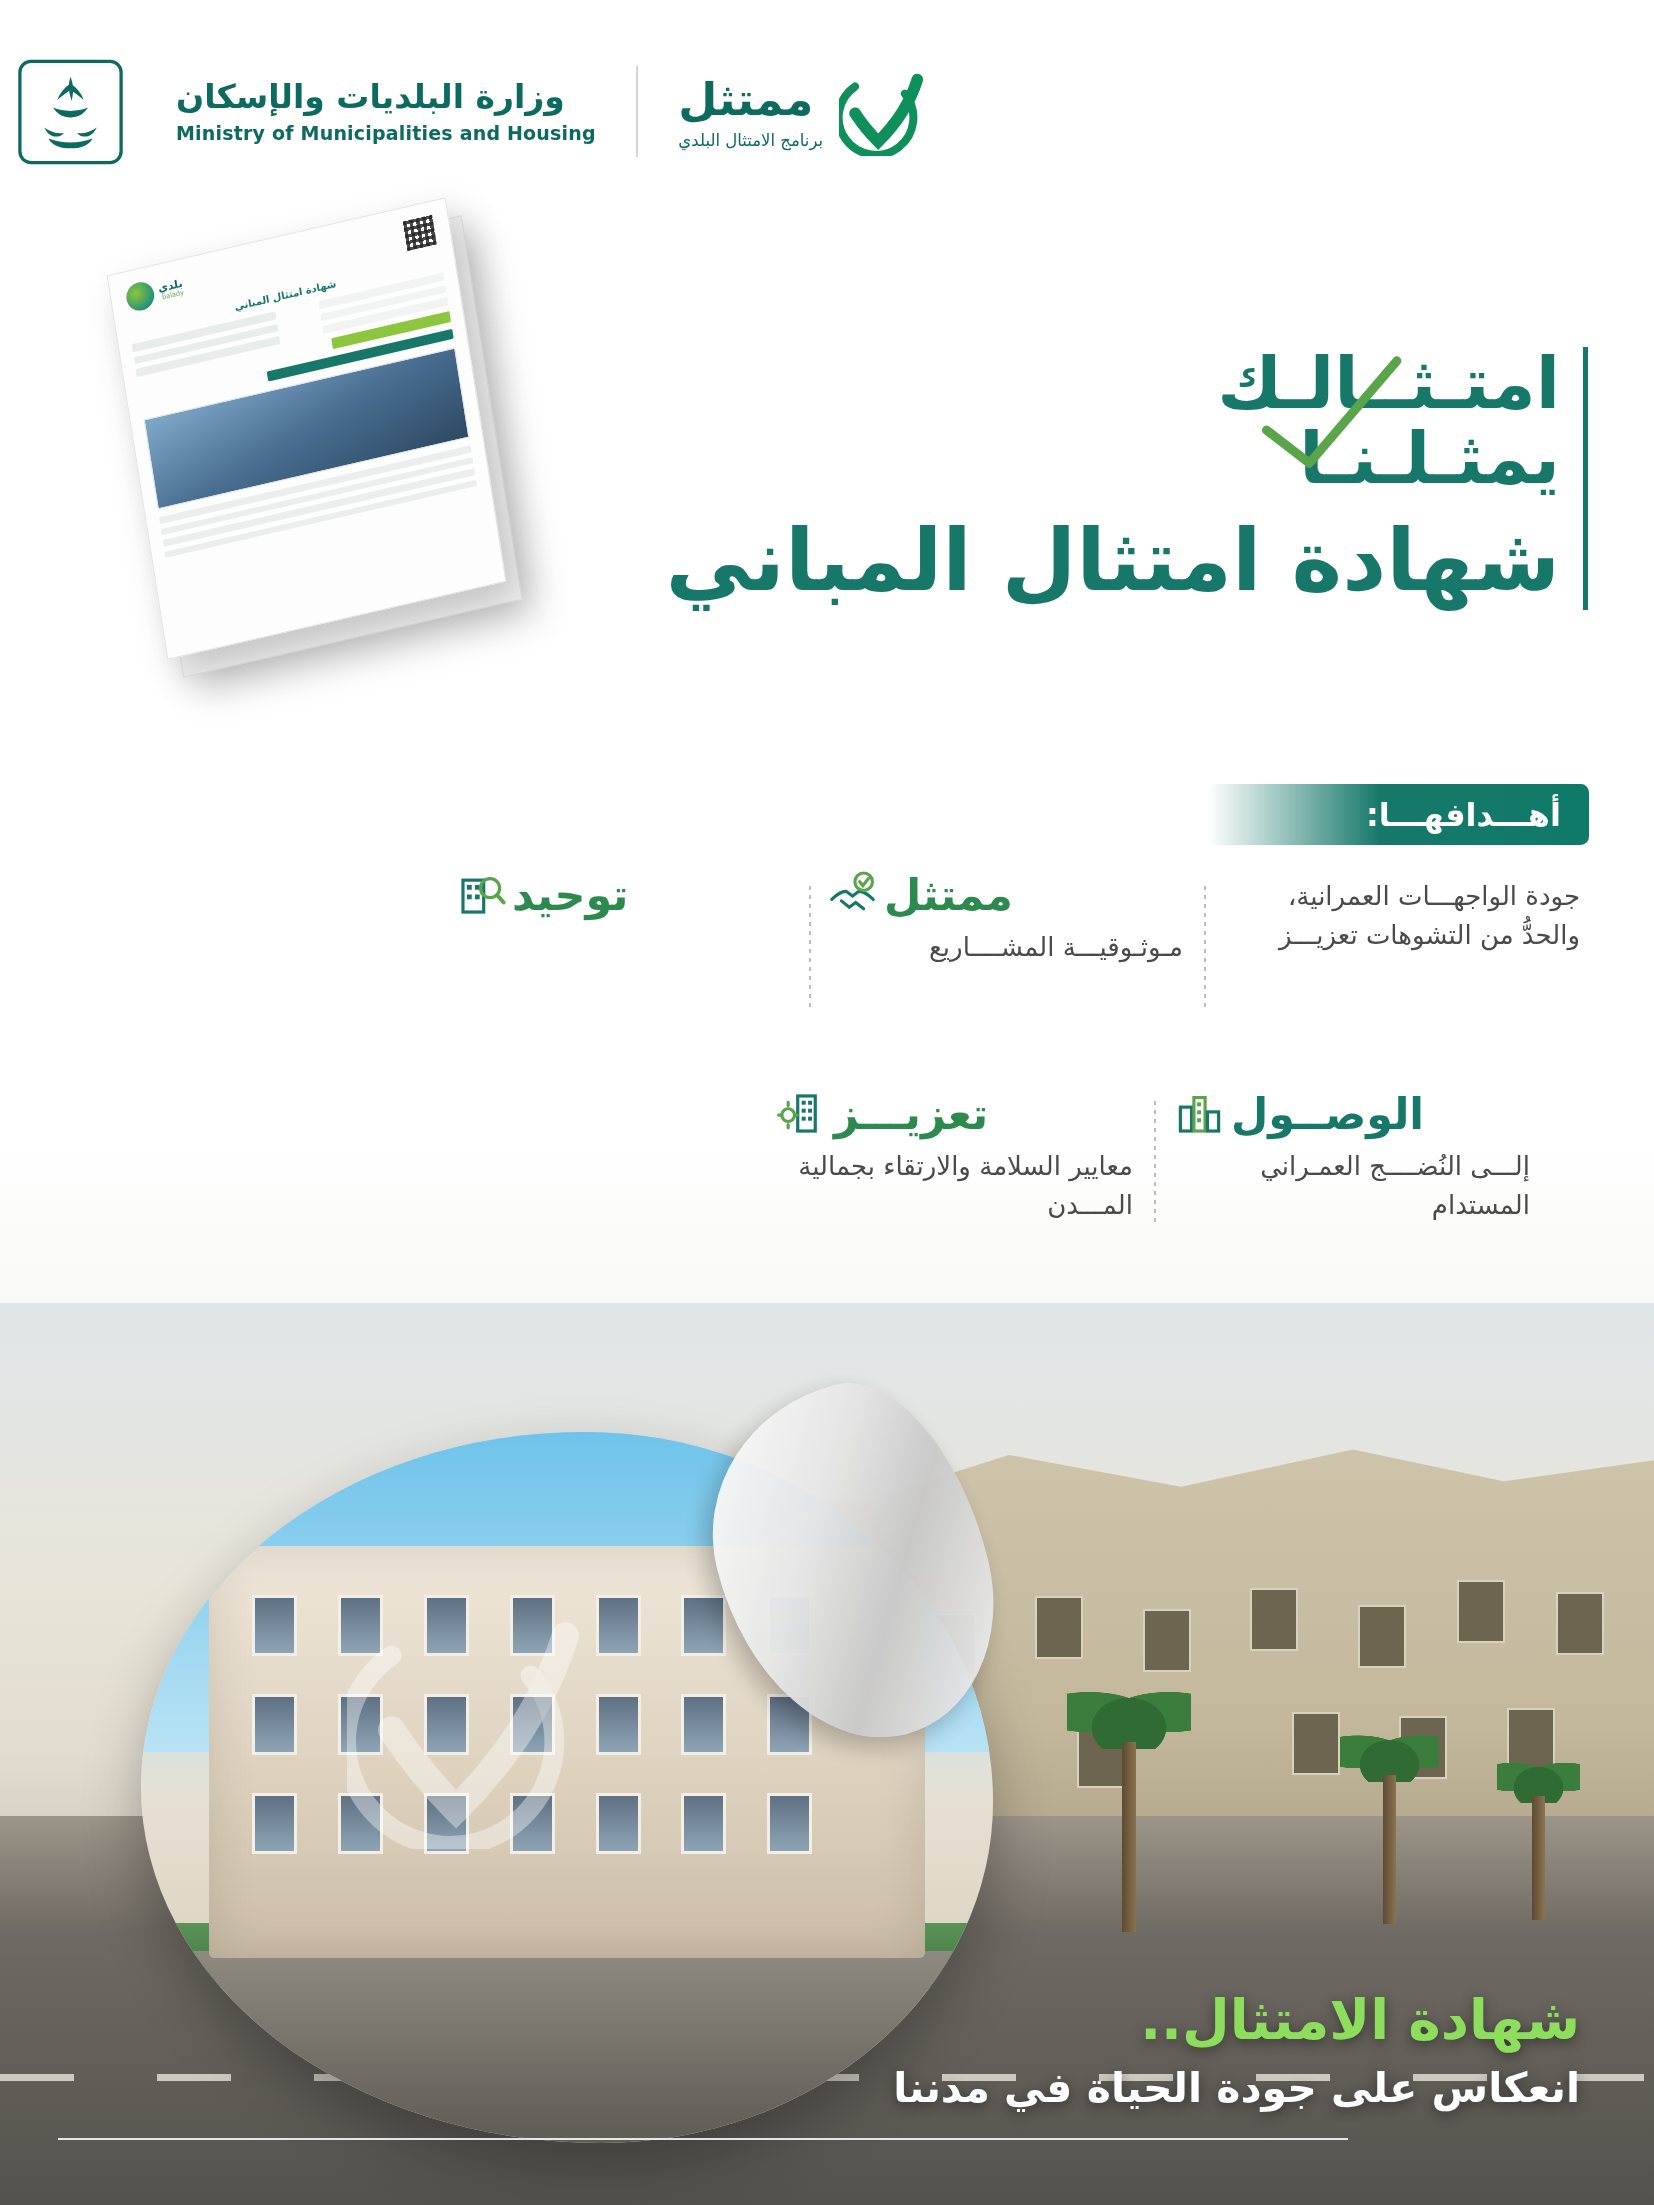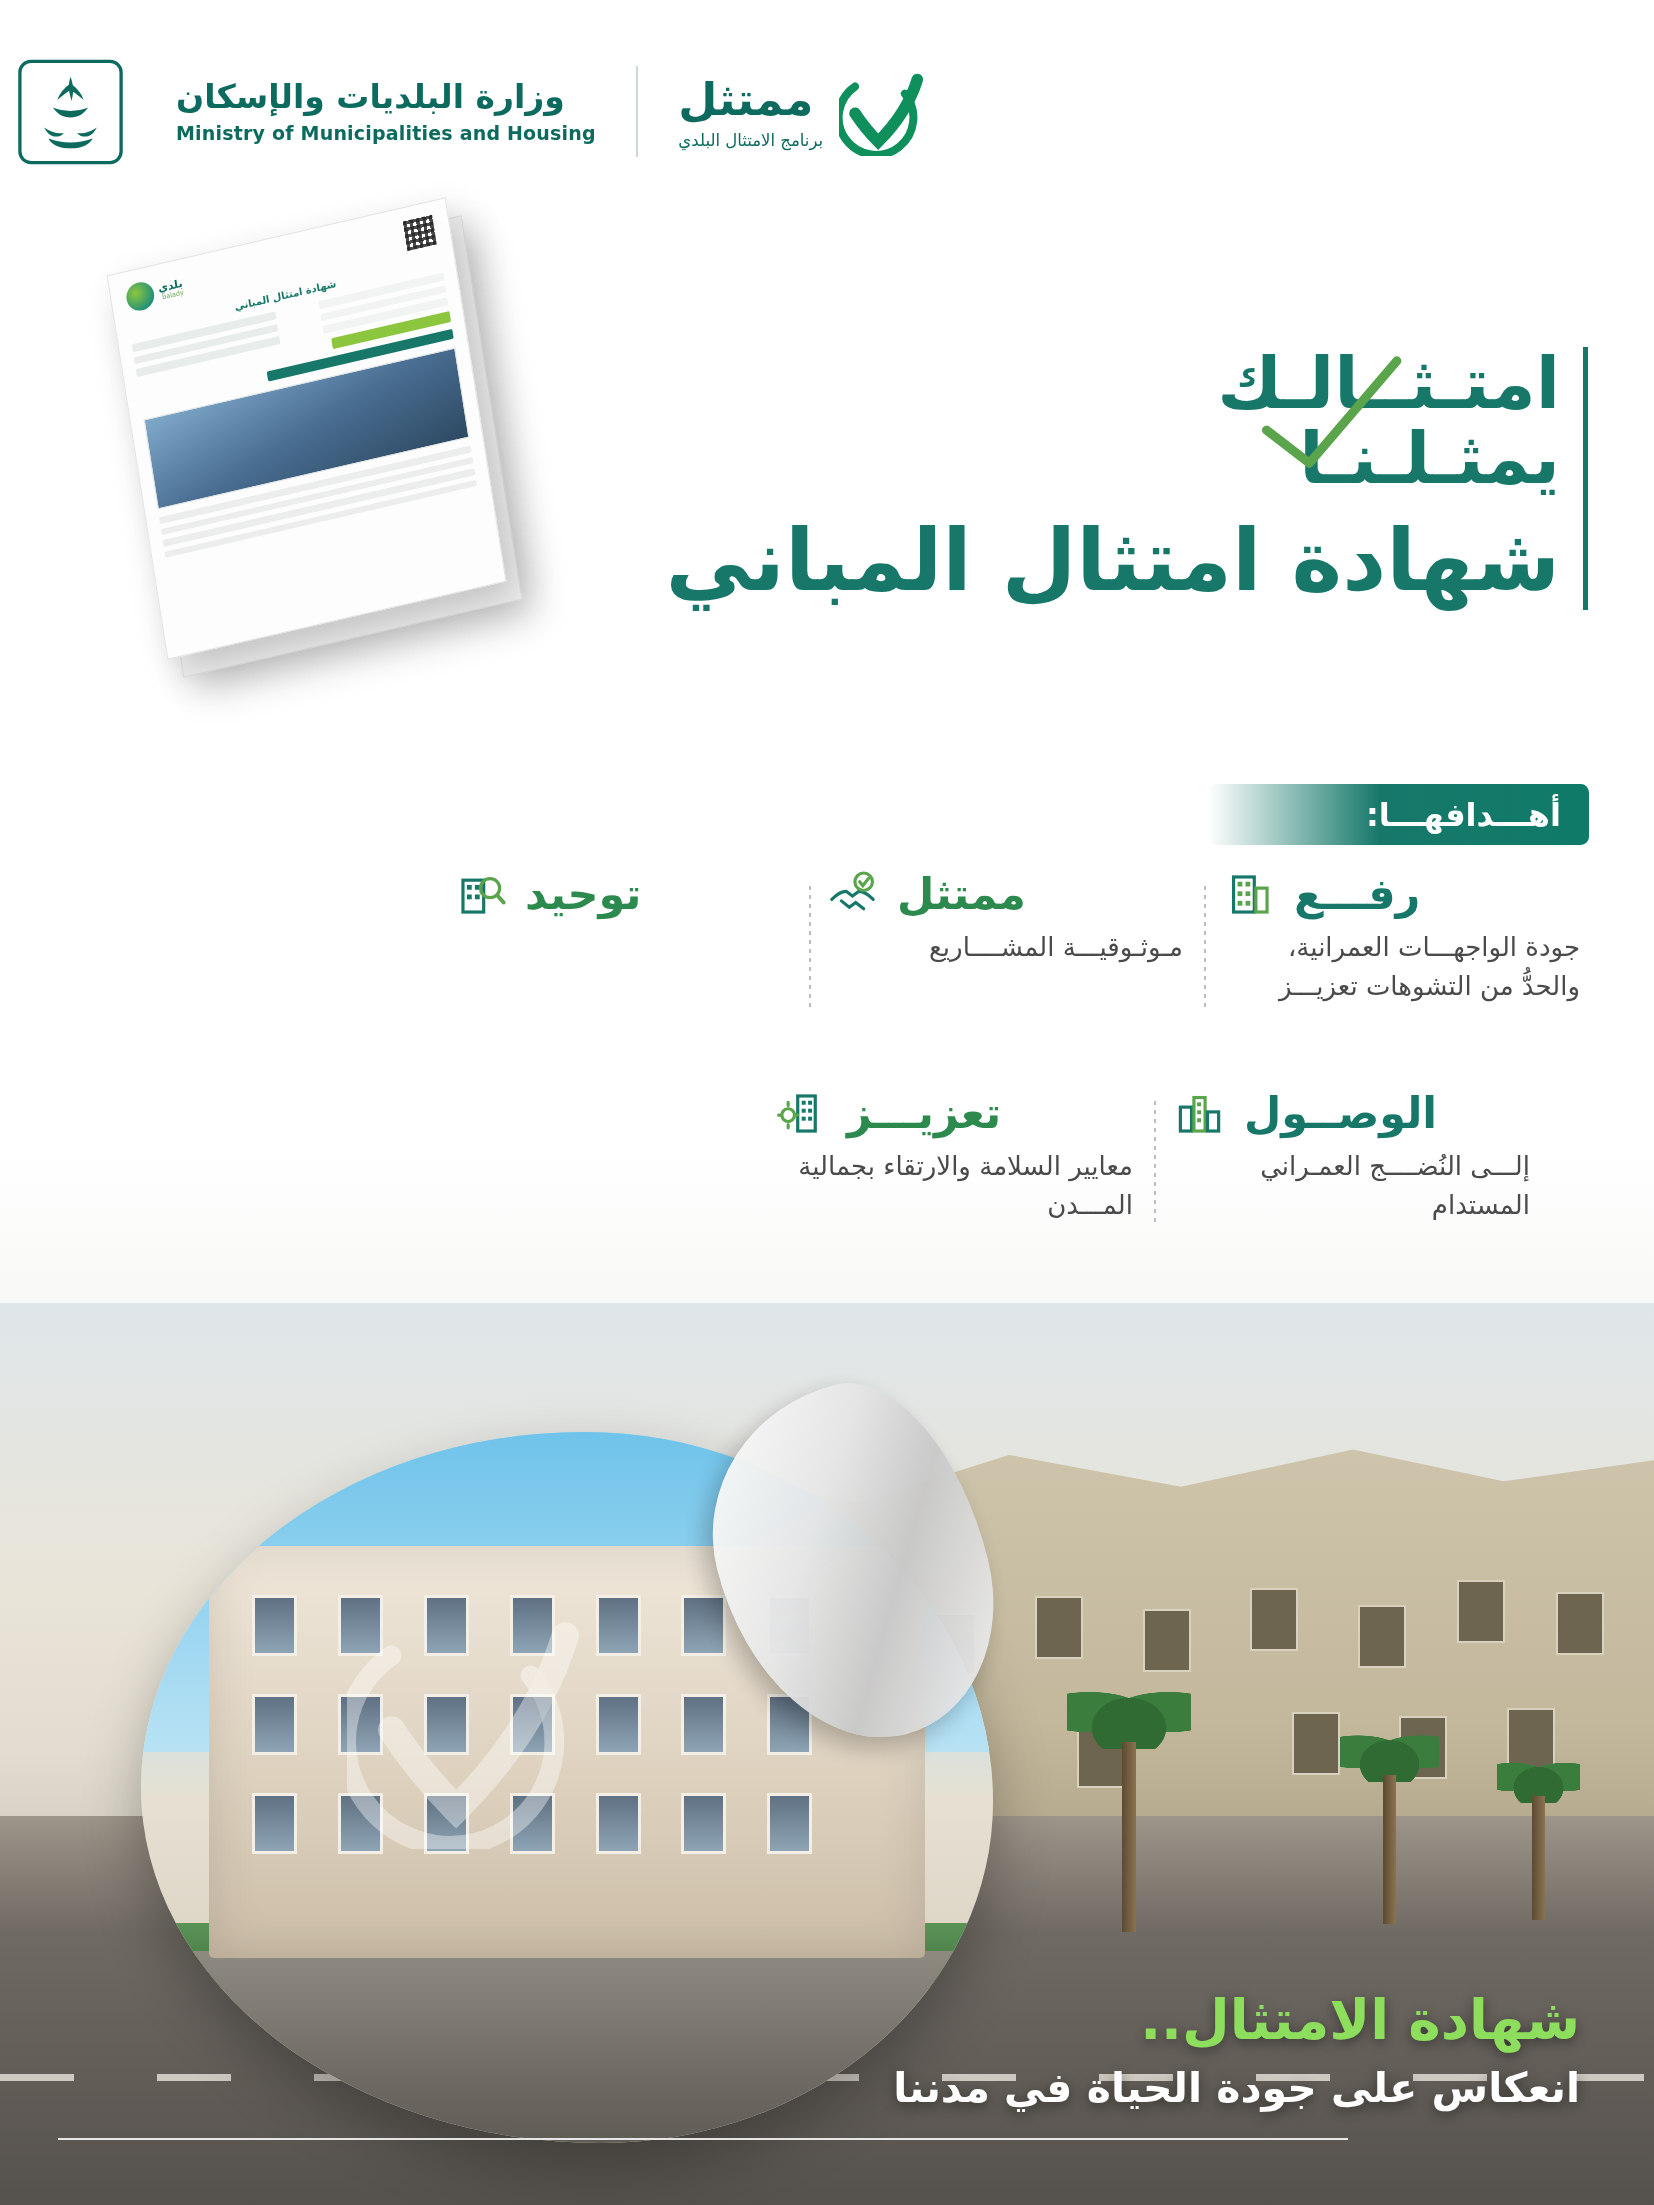--- a/index.html
+++ b/index.html
@@ -152,21 +152,21 @@
 
   
   .goals {
     position: absolute; top: 869px; left: 74px; right: 74px;
     height: 389px;
   }
   .goal {
     position: absolute; text-align: right; width: 356px;
   }
   .goal-head {
-    display: flex; flex-direction: row-reverse; align-items: flex-start; gap: 19px;
+    display: flex; flex-direction: row-reverse; align-items: center; gap: 6px;
     justify-content: flex-start;
   }
   .goal-word { font-size: 43px; font-weight: bold; color: #2d8a4e; letter-spacing: 1.7px; }
   .goal-word.teal { color: #17786a; }
   .goal-icon { width: 51px; height: 51px; }
   .goal-body {
     font-size: 26px; color: #4a4a4a; line-height: 1.5; margin-top: 8.3px;
     direction: rtl;
   }
   .g1 { top: 0;   right: 0;   }
@@ -375,37 +375,20 @@
     <span>أهـــدافهـــا:</span>
   </div>
 
   <div class="goals">
 
     <div class="goal-sep sep1"></div>
     <div class="goal-sep sep2"></div>
     <div class="goal-sep sep3"></div>
 
     <div class="goal g1">
-      <div class="goal-head">
-        <span class="goal-icon">
-          <svg viewBox="0 0 64 64" width="51" height="51" aria-hidden="true">
-            <rect x="12" y="10" width="26" height="44" fill="none" stroke="#17786a" stroke-width="4"></rect>
-            <rect x="40" y="24" width="14" height="30" fill="none" stroke="#5aa44c" stroke-width="4"></rect>
-            <g fill="#5aa44c">
-                <rect x="17" y="16" width="6" height="6"></rect>
-                <rect x="27" y="16" width="6" height="6"></rect>
-                <rect x="17" y="28" width="6" height="6"></rect>
-                <rect x="27" y="28" width="6" height="6"></rect>
-                <rect x="17" y="40" width="6" height="6"></rect>
-                <rect x="27" y="40" width="6" height="6"></rect>
-              </g>
-          </svg>
-        </span>
-        <span class="goal-word teal">رفـــع</span>
-      </div>
       <div class="goal-body">جودة الواجهـــات العمرانية، والحدُّ من التشوهات تعزيـــز</div>
     </div>
 
     <div class="goal g2">
       <div class="goal-head">
         <span class="goal-icon">
           <svg viewBox="0 0 64 64" width="51" height="51" aria-hidden="true">
             <path d="M6 38c6-6 12-10 18-10l8 6 8-6c6 0 12 4 18 10" fill="none" stroke="#17786a" stroke-width="4" stroke-linecap="round"></path>
             <path d="M18 40l10 8 8-6 10 8" fill="none" stroke="#17786a" stroke-width="4" stroke-linecap="round"></path>
             <circle cx="46" cy="16" r="11" fill="none" stroke="#5aa44c" stroke-width="4"></circle>

